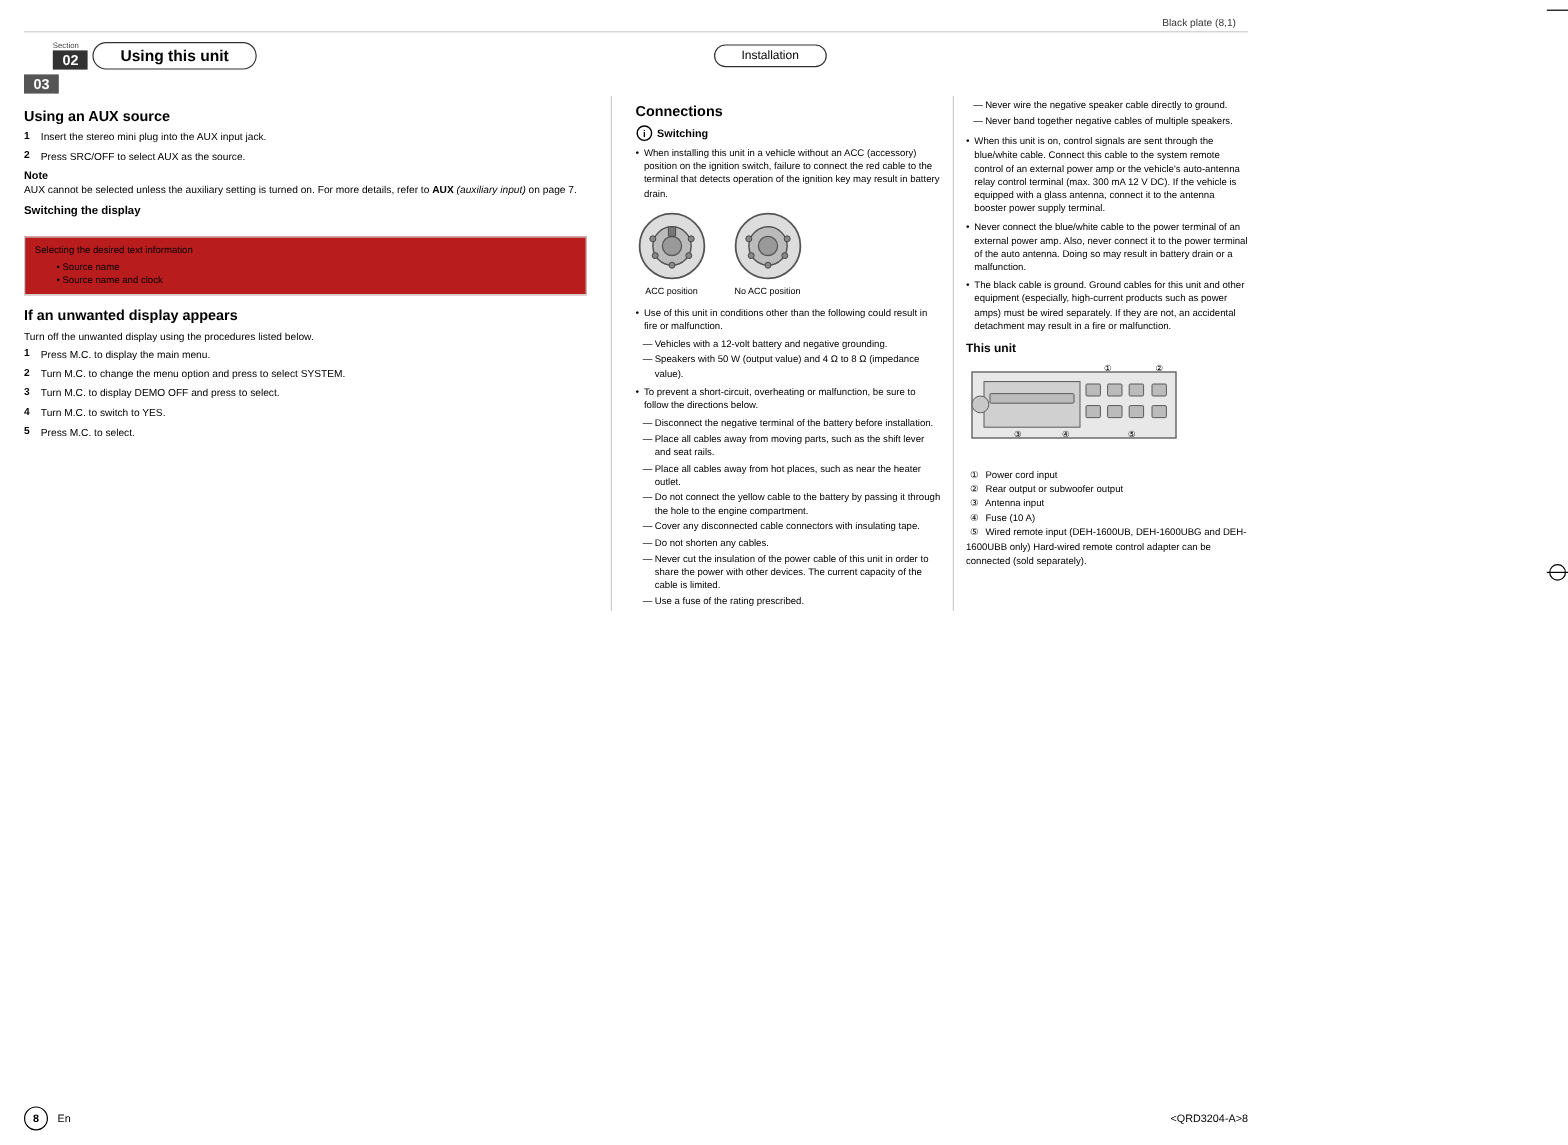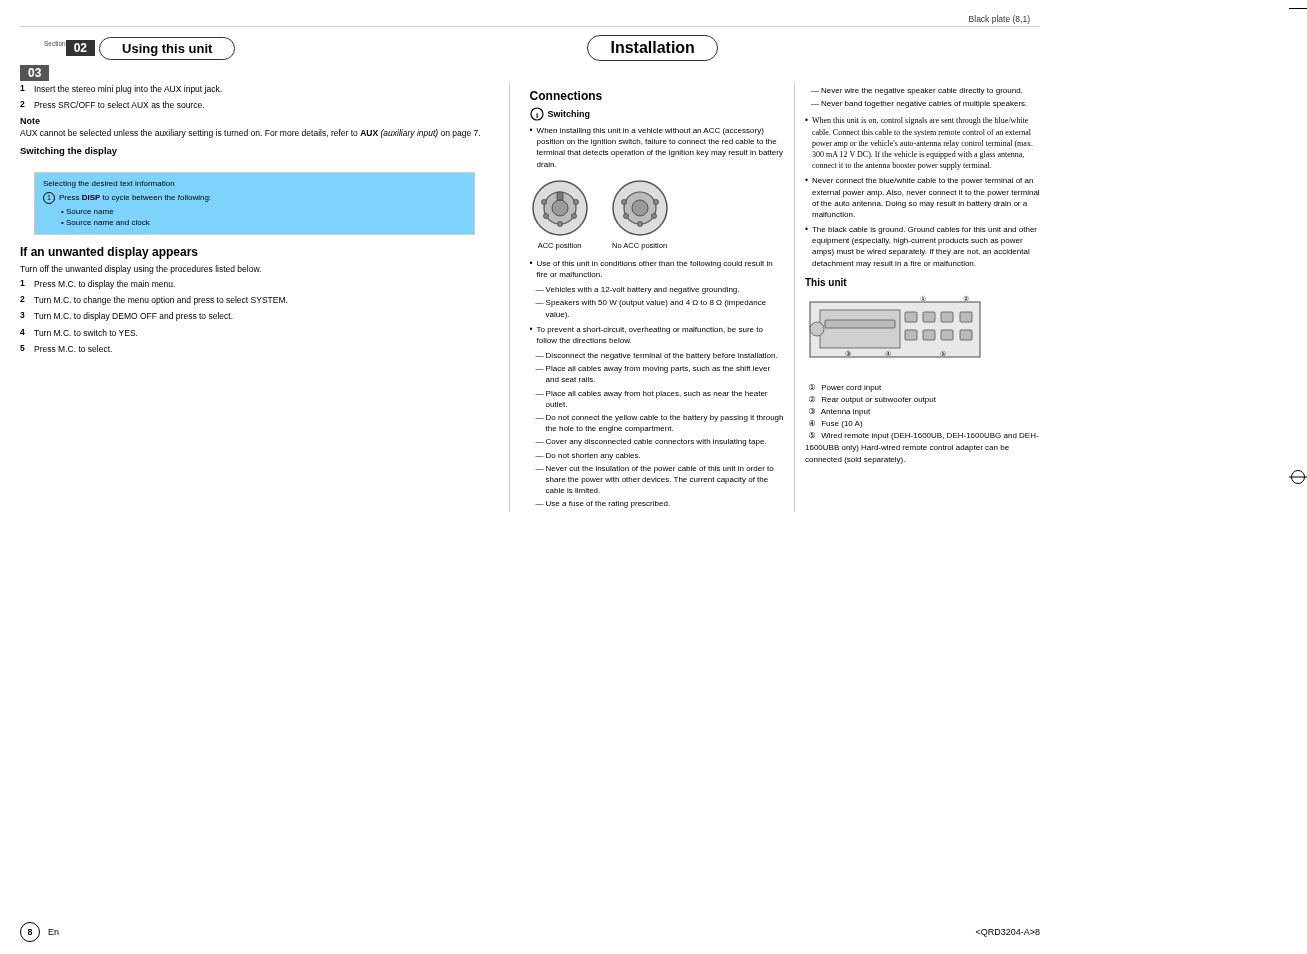--- a/index.html
+++ b/index.html
@@ -147,24 +147,24 @@
 
     .numbered-item .text {
       font-size: 8.5px;
       line-height: 1.45;
     }
 
     
     .info-box {
       border: 1px solid #ccc;
       padding: 5px 8px;
-      margin: 6px 14px;
+      margin: 6px 0;
       font-size: 8px;
       line-height: 1.4;
-      background: #7dd3fc;
+      background: #b91c1c;
     }
 
     .info-box .box-title {
       font-size: 8px;
       margin-bottom: 3px;
     }
 
     .info-box .box-item {
       display: flex;
       align-items: flex-start;
@@ -311,62 +311,59 @@
 <div class="crop-mark-right-center"></div>
 <div style="position:absolute;right:2px;top:50%;transform:translateY(-50%);width:14px;height:14px;border-radius:50%;border:1px solid #000;"></div>
 
 <div class="page">
 
   <div class="top-bar">
     <span>Black plate (8,1)</span>
   </div>
 
   <div style="display:flex; align-items:center; margin-top:8px; margin-bottom:0;">
-    <div style="display:flex;flex-direction:row;margin-right:4px;padding-left:24px;">
+    <div style="display:flex;flex-direction:column;margin-right:4px;padding-left:24px;">
       <span style="font-size:6.5px;color:#444;">Section</span>
       <div style="background:#333;color:#fff;font-size:12px;font-weight:bold;padding:1px 8px;display:inline-block;">02</div>
     </div>
     <div style="border:1.5px solid #333;border-radius:14px;padding:3px 22px;font-size:13px;font-weight:bold;">Using this unit</div>
     <div style="flex:1;"></div>
-    <div style="border:1.5px solid #333;border-radius:14px;padding:3px 22px;font-size:16px;font-weight:bold;margin-left:30px;">Installation</div>
+    <div style="border:1.5px solid #333;border-radius:14px;padding:3px 22px;font-size:10px;font-weight:normal;margin-left:30px;">Installation</div>
     <div style="flex:1;"></div>
   </div>
 
   <div style="margin-top:4px;margin-bottom:2px;">
     <div style="background:#555;color:#fff;font-size:12px;font-weight:bold;padding:1px 8px;display:inline-block;">03</div>
   </div>
 
   <div class="main-columns">
 
     <div class="left-column">
 
+      <div class="content-heading">Using an AUX source</div>
 
       <div class="numbered-item">
         <span class="num">1</span>
         <span class="text">Insert the stereo mini plug into the AUX input jack.</span>
       </div>
 
       <div class="numbered-item">
         <span class="num">2</span>
         <span class="text">Press SRC/OFF to select AUX as the source.</span>
       </div>
 
       <div class="content-note-label">Note</div>
       <div class="content-text">
         AUX cannot be selected unless the auxiliary setting is turned on. For more details, refer to <strong>AUX</strong> <em>(auxiliary input)</em> on page 7.
       </div>
 
       <div class="content-subheading">Switching the display</div>
 
       <div class="info-box">
         <div class="box-title">Selecting the desired text information</div>
-        <div class="box-item">
-          <span class="circle-num">1</span>
-          <span>Press <strong>DISP</strong> to cycle between the following:</span>
-        </div>
         <div style="padding-left:18px;">
           <div>• <span>Source name</span></div>
           <div>• <span>Source name and clock</span></div>
         </div>
       </div>
 
       <div class="content-heading">If an unwanted display appears</div>
       <div class="content-text">Turn off the unwanted display using the procedures listed below.</div>
 
       <div class="numbered-item">
@@ -477,21 +474,21 @@
 
         <div class="install-col-right">
 
           <ul class="dash-list" style="margin-top:2px;margin-bottom:6px;">
             <li>Never wire the negative speaker cable directly to ground.</li>
             <li>Never band together negative cables of multiple speakers.</li>
           </ul>
 
           <div style="display:flex;gap:4px;margin-bottom:4px;">
             <span style="font-size:8.5px;flex-shrink:0;">•</span>
-            <span style="font-size:8px;line-height:1.4;font-family:Liberation Serif, serif;">When this unit is on, control signals are sent through the blue/white cable. Connect this cable to the system remote control of an external power amp or the vehicle's auto-antenna relay control terminal (max. 300 mA 12 V DC). If the vehicle is equipped with a glass antenna, connect it to the antenna booster power supply terminal.</span>
+            <span style="font-size:8px;line-height:1.4;">When this unit is on, control signals are sent through the blue/white cable. Connect this cable to the system remote control of an external power amp or the vehicle's auto-antenna relay control terminal (max. 300 mA 12 V DC). If the vehicle is equipped with a glass antenna, connect it to the antenna booster power supply terminal.</span>
           </div>
 
           <div style="display:flex;gap:4px;margin-bottom:4px;">
             <span style="font-size:8.5px;flex-shrink:0;">•</span>
             <span style="font-size:8px;line-height:1.4;">Never connect the blue/white cable to the power terminal of an external power amp. Also, never connect it to the power terminal of the auto antenna. Doing so may result in battery drain or a malfunction.</span>
           </div>
 
           <div style="display:flex;gap:4px;margin-bottom:8px;">
             <span style="font-size:8.5px;flex-shrink:0;">•</span>
             <span style="font-size:8px;line-height:1.4;">The black cable is ground. Ground cables for this unit and other equipment (especially, high-current products such as power amps) must be wired separately. If they are not, an accidental detachment may result in a fire or malfunction.</span>

